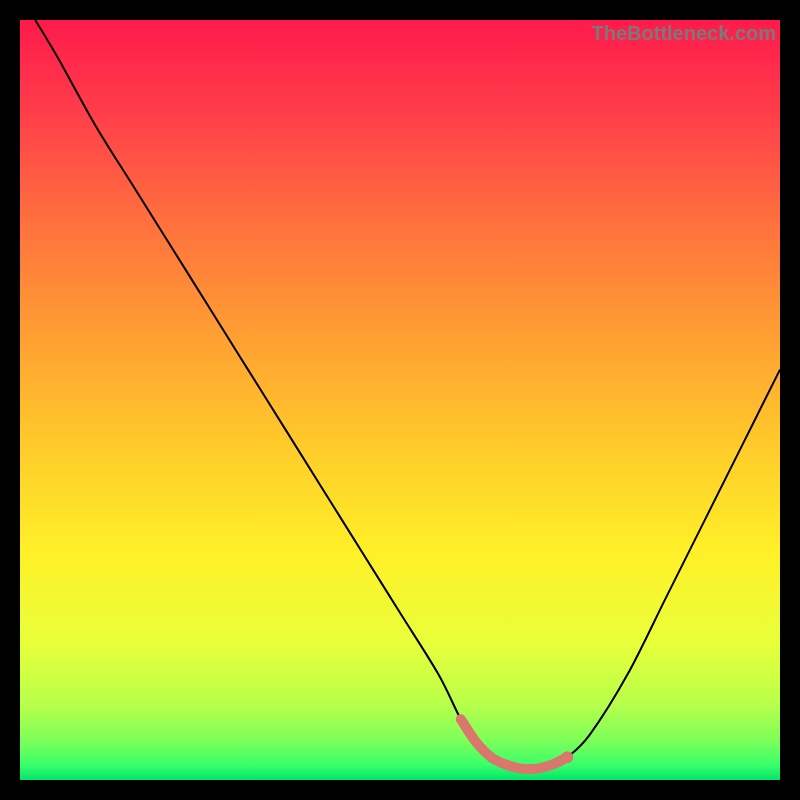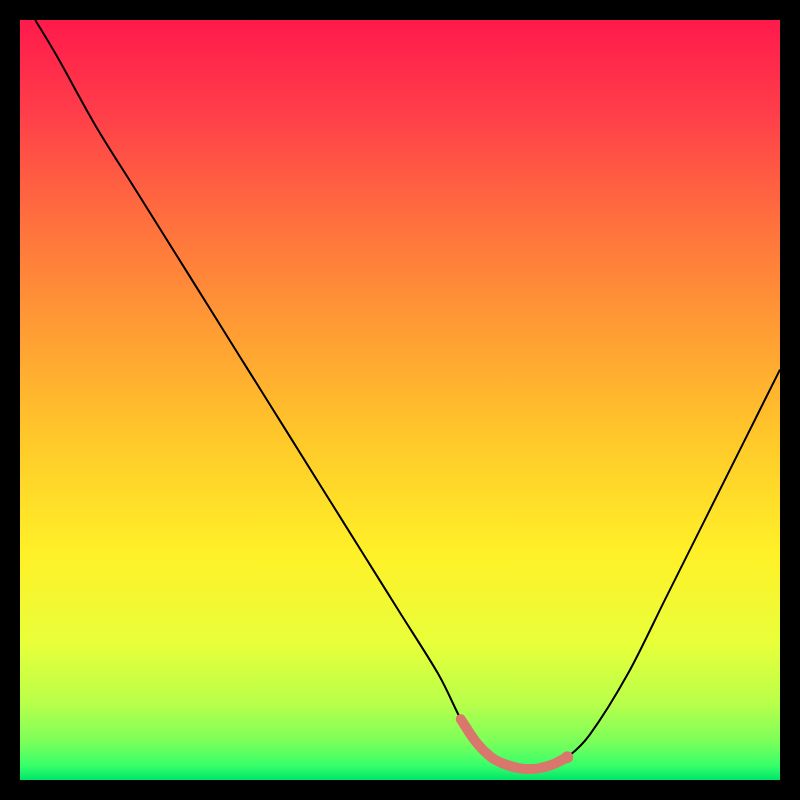--- a/index.html
+++ b/index.html
@@ -31,13 +31,14 @@
     </defs>
     <rect x="0" y="0" width="760" height="760" fill="url(#bg-grad)"></rect>
   </svg>
 
   <svg class="curve" viewBox="0 0 760 760" preserveAspectRatio="none">
     <path id="curve-path" fill="none" stroke="#000" stroke-width="2" d="M 15.200000000000001 0 C 19 6.333333333333333 27.866666666666667 20.26666666666667 38 38 C 48.13333333333333 55.733333333333334 63.333333333333336 84.86666666666666 76 106.39999999999998 C 88.66666666666667 127.9333333333333 101.33333333333333 146.93333333333325 114 167.19999999999993 C 126.66666666666667 187.4666666666666 139.33333333333334 207.73333333333332 152 228 C 164.66666666666666 248.26666666666668 177.33333333333334 268.53333333333336 190 288.8 C 202.66666666666666 309.06666666666666 215.33333333333334 329.3333333333333 228 349.59999999999997 C 240.66666666666666 369.8666666666666 253.33333333333334 390.1333333333333 266 410.4 C 278.6666666666667 430.66666666666663 291.3333333333333 450.93333333333334 304 471.2 C 316.6666666666667 491.46666666666664 329.3333333333333 511.73333333333335 342 532 C 354.6666666666667 552.2666666666667 367.3333333333333 572.5333333333333 380 592.8 C 392.6666666666667 613.0666666666666 407.86666666666673 635.8666666666667 418.00000000000006 653.6 C 428.1333333333334 671.3333333333334 434.46666666666664 687.8000000000001 440.79999999999995 699.2 C 447.13333333333327 710.6 450.93333333333334 715.6666666666666 456 722 C 461.06666666666666 728.3333333333334 466.1333333333333 733.4000000000001 471.2 737.2 C 476.26666666666665 741 481.33333333333337 742.9 486.40000000000003 744.8 C 491.4666666666667 746.6999999999999 496.53333333333336 747.9666666666667 501.6 748.6 C 506.6666666666667 749.2333333333333 511.7333333333334 749.2333333333333 516.8000000000001 748.6 C 521.8666666666668 747.9666666666667 526.9333333333334 746.6999999999999 532 744.8 C 537.0666666666666 742.9 540.8666666666666 742.2666666666667 547.1999999999999 737.2 C 553.5333333333333 732.1333333333334 559.8666666666667 728.3333333333333 570 714.4 C 580.1333333333333 700.4666666666667 595.3333333333334 676.4 608 653.6 C 620.6666666666666 630.8000000000001 633.3333333333334 602.9333333333334 646 577.6 C 658.6666666666666 552.2666666666667 671.3333333333334 526.9333333333333 684 501.59999999999997 C 696.6666666666666 476.26666666666665 709.3333333333334 450.93333333333334 722 425.6 C 734.6666666666666 400.2666666666667 753.6666666666666 362.26666666666665 760 349.59999999999997"></path>
     <path id="highlight-path" fill="none" stroke="#d9776d" stroke-width="10" stroke-linecap="round" d="M 440.79999999999995 699.2 C 443.3333333333333 703 450.93333333333334 715.6666666666666 456 722 C 461.06666666666666 728.3333333333334 466.1333333333333 733.4000000000001 471.2 737.2 C 476.26666666666665 741 481.33333333333337 742.9 486.40000000000003 744.8 C 491.4666666666667 746.6999999999999 496.53333333333336 747.9666666666667 501.6 748.6 C 506.6666666666667 749.2333333333333 511.7333333333334 749.2333333333333 516.8000000000001 748.6 C 521.8666666666668 747.9666666666667 526.9333333333334 746.6999999999999 532 744.8 C 537.0666666666666 742.9 544.6666666666666 738.4666666666667 547.1999999999999 737.2"></path>
     <circle id="highlight-dot" r="6" fill="#d9776d" cx="547.1999999999999" cy="737.2"></circle>
   </svg>
 
+  <div class="watermark">TheBottleneck.com</div>
 </div>
 
 </body></html>

